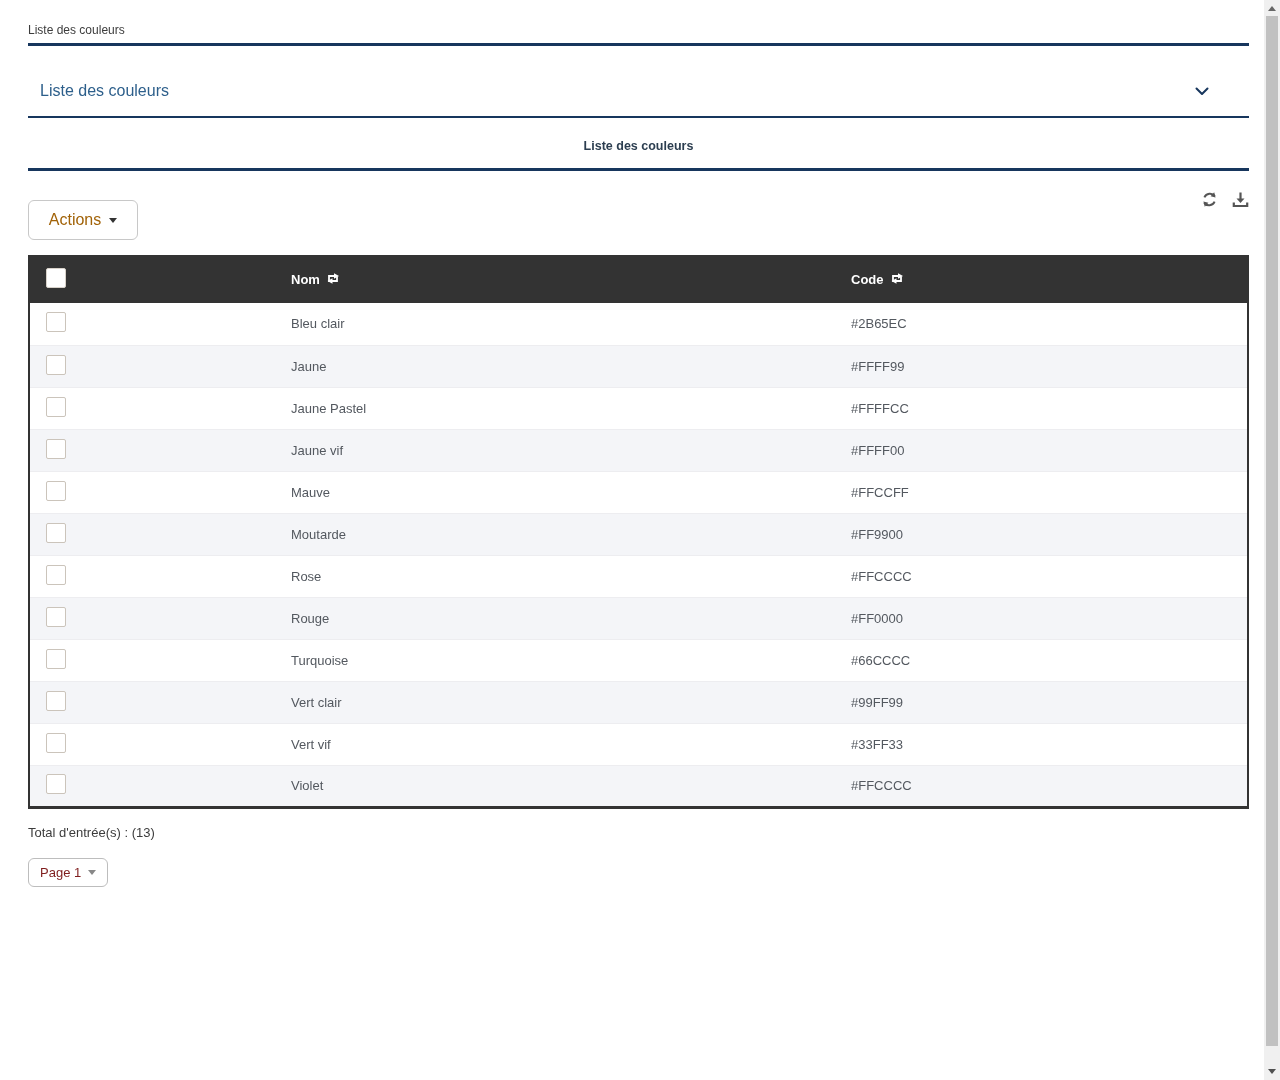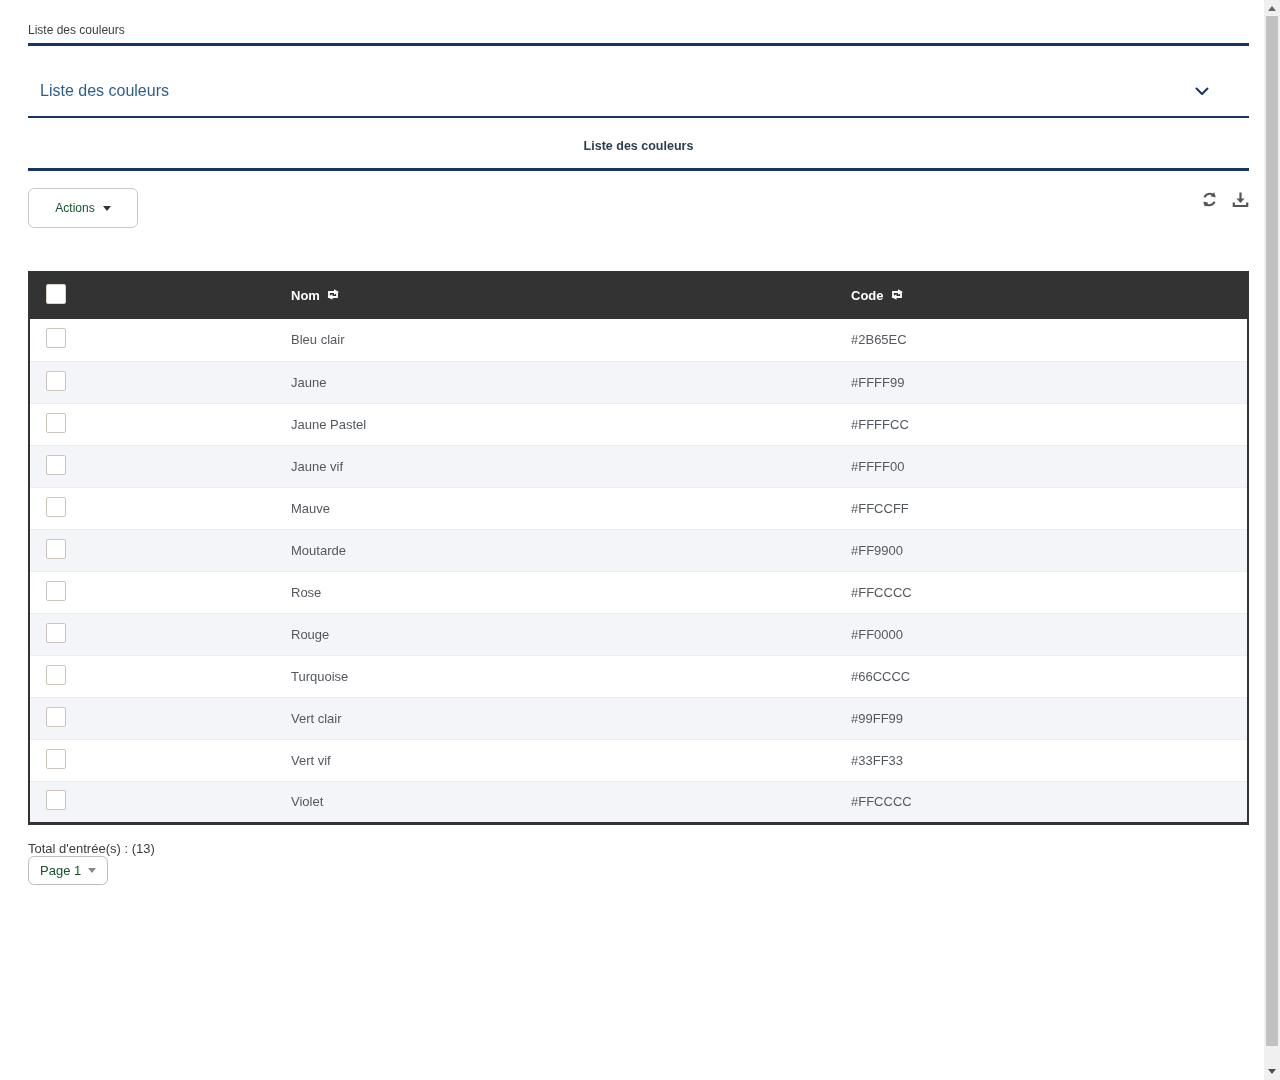--- a/index.html
+++ b/index.html
@@ -50,41 +50,41 @@
   .toolbar {
     margin-top: 17px;
     display: flex; justify-content: space-between; align-items: flex-start;
     height: 55px;
   }
   .btn-actions {
     background: #ffffff;
     border: 1px solid #c8c8c8;
     border-radius: 6px;
     width: 110px; height: 40px;
-    font-size: 12px;
-    color: #14532d;
+    font-size: 16px;
+    color: #a16207;
     font-family: "Liberation Sans", sans-serif;
     cursor: pointer;
-    display: inline-flex; align-items: center; justify-content: center; gap: 8px;
+    display: inline-flex; align-items: center; justify-content: center; gap: 8px; margin-top: 12px;
   }
   .caret-down {
     width: 0; height: 0;
     border-left: 4px solid transparent;
     border-right: 4px solid transparent;
     border-top: 5px solid #333;
     display: inline-block;
   }
   .toolbar-icons { display: flex; gap: 14px; padding-top: 3px; }
   .icon-btn { background: none; border: none; cursor: pointer; padding: 0; line-height: 0; }
 
   
   table.color-table {
     width: 100%;
     border-collapse: collapse;
-    margin-top: 28px;
+    margin-top: 12px;
     border-left: 2px solid #333333;
     border-right: 2px solid #333333;
     border-bottom: 3px solid #333333;
   }
   table.color-table thead th {
     background: #333333;
     color: #ffffff;
     font-size: 13px;
     font-weight: bold;
     text-align: left;
@@ -121,24 +121,24 @@
     margin-top: 11px;
     display: flex; justify-content: space-between; align-items: flex-start; flex-direction: column;
   }
   .total-entries { font-size: 13px; color: #3c3c3c; padding-top: 5px; }
   .btn-page {
     background: #ffffff;
     border: 1px solid #bdbdbd;
     border-radius: 6px;
     padding: 6px 11px;
     font-size: 13px;
-    color: #14532d;
+    color: #7f1d1d;
     font-family: "Liberation Sans", sans-serif;
     cursor: pointer;
-    display: inline-flex; align-items: center; gap: 7px;
+    display: inline-flex; align-items: center; gap: 7px; margin-top: 18px;
   }
   .caret-down-sm {
     width: 0; height: 0;
     border-left: 4px solid transparent;
     border-right: 4px solid transparent;
     border-top: 5px solid #888;
     display: inline-block;
   }
 
   

